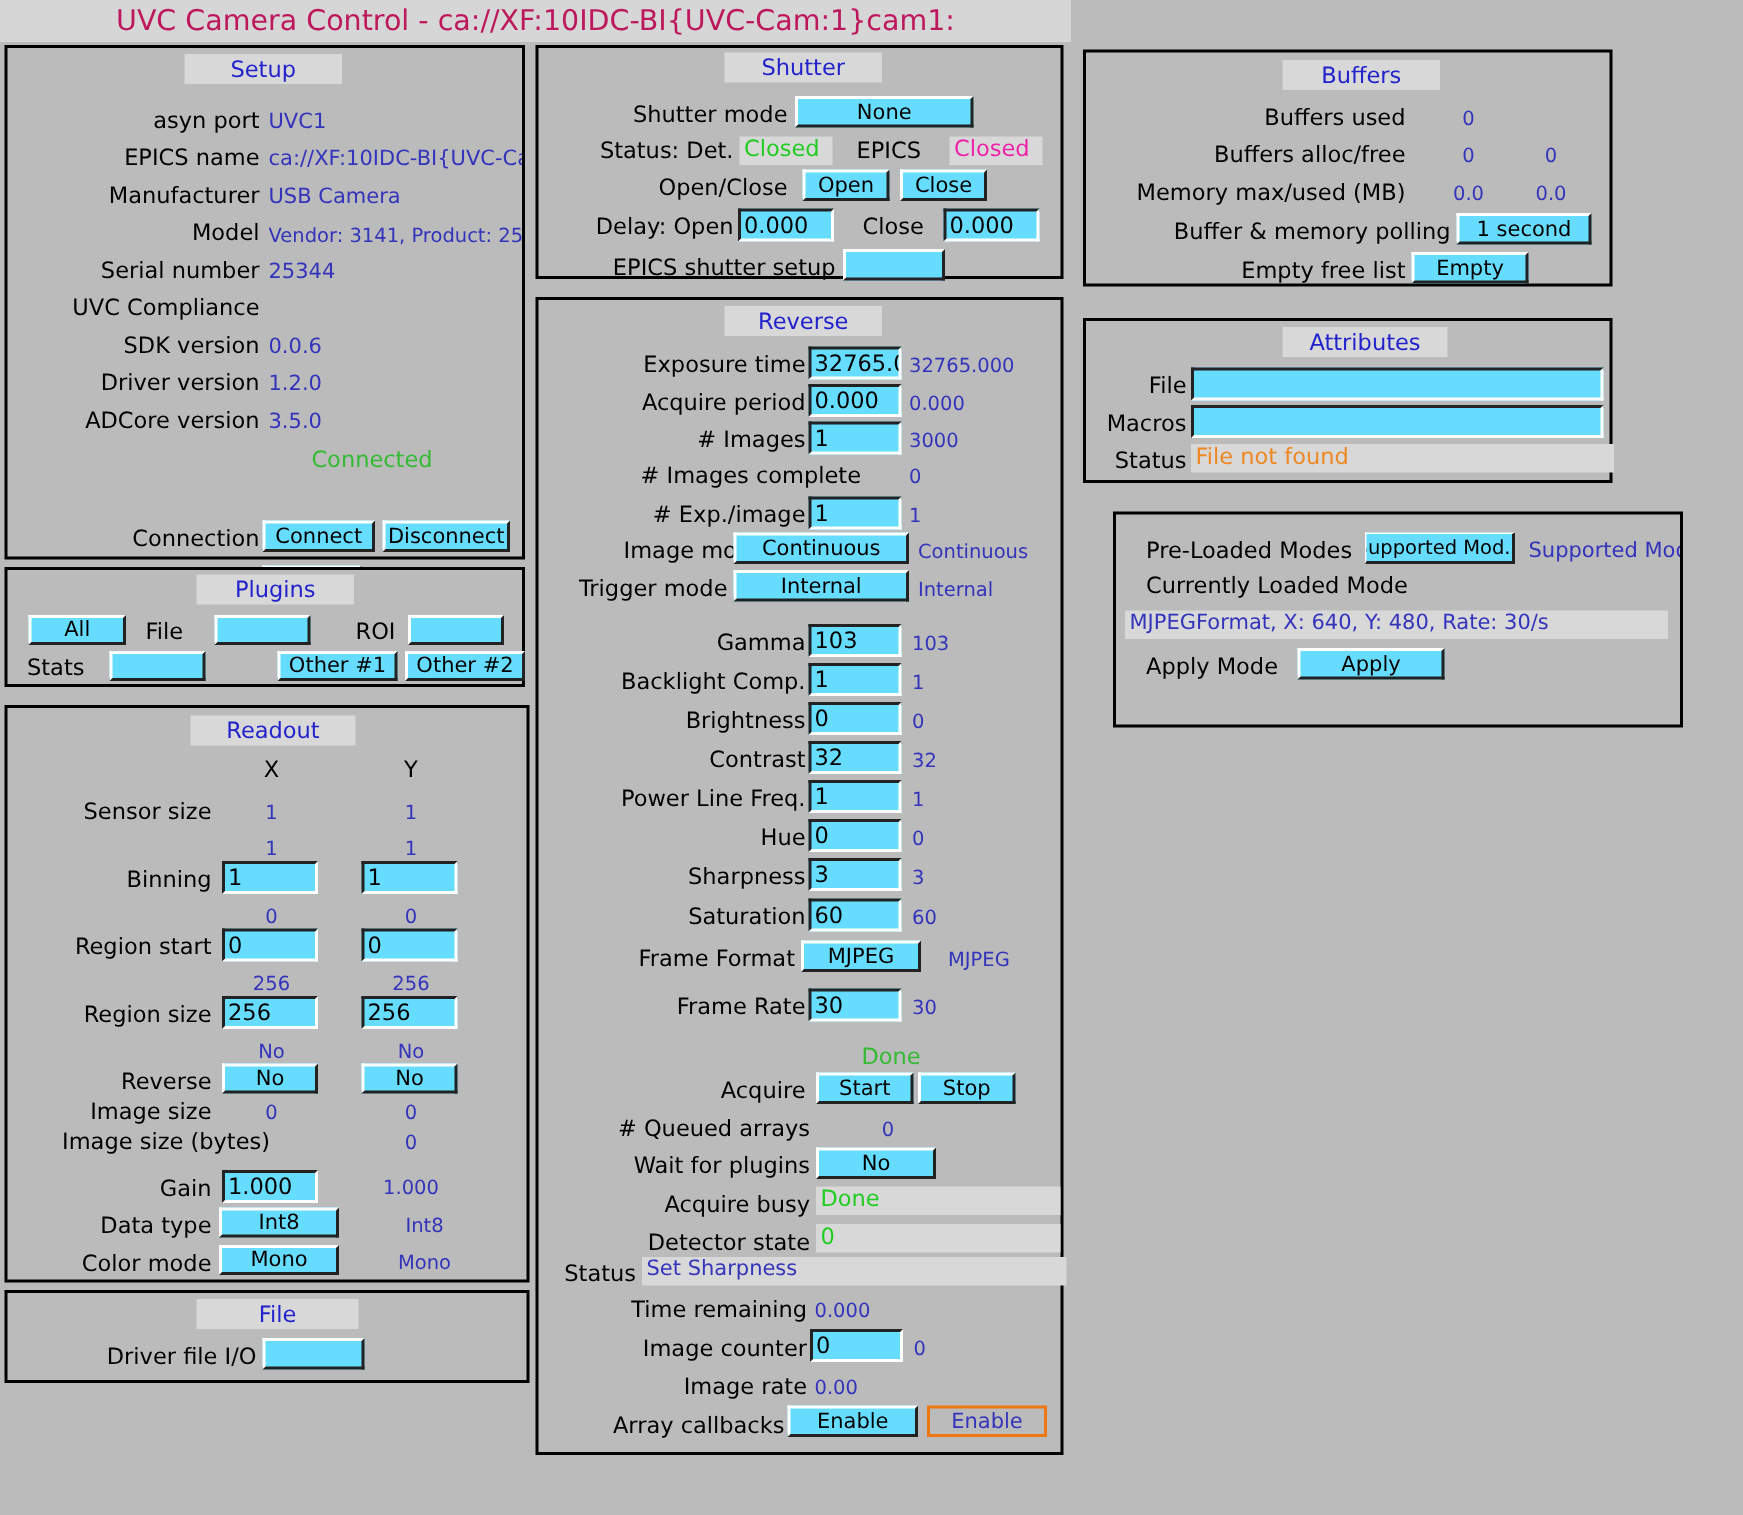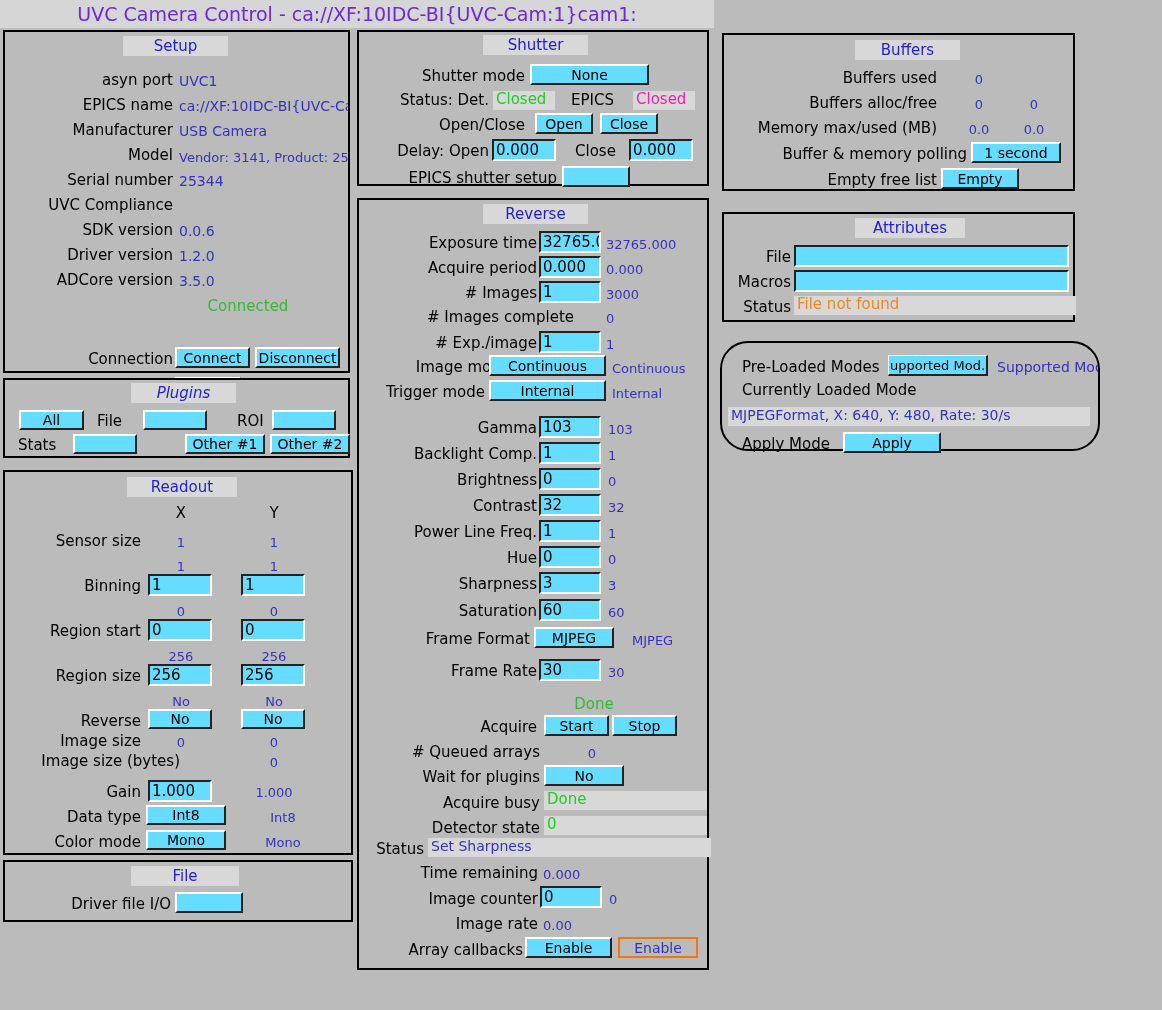--- a/index.html
+++ b/index.html
@@ -17,21 +17,21 @@
   
   .titlebar {
     position: absolute;
     left: 0; top: 0;
     width: 714px; height: 28px;
     background: #d6d6d6;
     display: flex; align-items: center; justify-content: center;
     overflow: hidden;
   }
   .titlebar .ttl {
-    color: #6d28d9;
+    color: #be185d;
     font-size: 19px;
     font-family: "DejaVu Sans", sans-serif;
     white-space: nowrap;
   }
 
   
   .panel {
     position: absolute;
     background: #bbbbbb;
     border: 2px solid #000000;
@@ -197,21 +197,21 @@
 
     <div class="lbl r" style="left:10px; top:318px; width:158px;">Connection</div>
     <div class="btn" style="left:170px; top:315px; width:75px; height:21px;">Connect</div>
     <div class="btn" style="left:250px; top:315px; width:85px; height:21px;">Disconnect</div>
 
     <div class="lbl r" style="left:10px; top:348px; width:158px;">Debugging</div>
     <div class="entry plain" style="left:170px; top:345px; width:66px; height:20px;"></div>
   </div>
 
   <div class="panel" style="left:3px; top:378px; width:347px; height:80px;">
-    <div class="panel-title" style="left:126px; top:3px; width:105px;font-style:italic;">Plugins</div>
+    <div class="panel-title" style="left:126px; top:3px; width:105px;">Plugins</div>
 
     <div class="btn" style="left:14px; top:30px; width:65px; height:20px;">All</div>
     <div class="lbl" style="left:92px; top:32px; width:50px;">File</div>
     <div class="entry plain" style="left:138px; top:30px; width:64px; height:20px;"></div>
     <div class="lbl" style="left:232px; top:32px; width:40px;">ROI</div>
     <div class="entry plain" style="left:267px; top:30px; width:64px; height:20px;"></div>
 
     <div class="lbl" style="left:13px; top:56px; width:50px;">Stats</div>
     <div class="entry plain" style="left:68px; top:54px; width:64px; height:20px;"></div>
     <div class="btn" style="left:180px; top:54px; width:80px; height:20px;">Other #1</div>
@@ -434,21 +434,21 @@
     <div class="lbl r" style="left:0px; top:34px; width:67px;">File</div>
     <div class="entry" style="left:70px; top:31px; width:275px; height:22px;"></div>
 
     <div class="lbl r" style="left:0px; top:59px; width:67px;">Macros</div>
     <div class="entry" style="left:70px; top:56px; width:275px; height:22px;"></div>
 
     <div class="lbl r" style="left:0px; top:84px; width:67px;">Status</div>
     <div class="msgbox txt-orange" style="left:70px; top:82px; width:282px; height:19px; font-size:15px;">File not found</div>
   </div>
 
-  <div class="panel" style="left:720px; top:341px; width:380px; height:110px;border-radius:28px;">
+  <div class="panel" style="left:742px; top:341px; width:380px; height:144px;">
     <div class="lbl" style="left:20px; top:15px; width:160px;">Pre-Loaded Modes</div>
     <div class="btn-rd" style="left:166px; top:12px; width:100px; height:21px;">Supported Mod...</div>
     <div class="rb" style="left:275px; top:16px; width:101px; font-size:14px;">Supported Mode 4</div>
 
     <div class="lbl" style="left:20px; top:38px; width:230px;">Currently Loaded Mode</div>
 
     <div class="msgbox" style="left:6px; top:64px; width:362px; height:19px; font-size:14px;">MJPEGFormat, X: 640, Y: 480, Rate: 30/s</div>
 
     <div class="lbl" style="left:20px; top:92px; width:120px;">Apply Mode</div>
     <div class="btn" style="left:121px; top:89px; width:98px; height:21px;text-align:center;">Apply</div>

